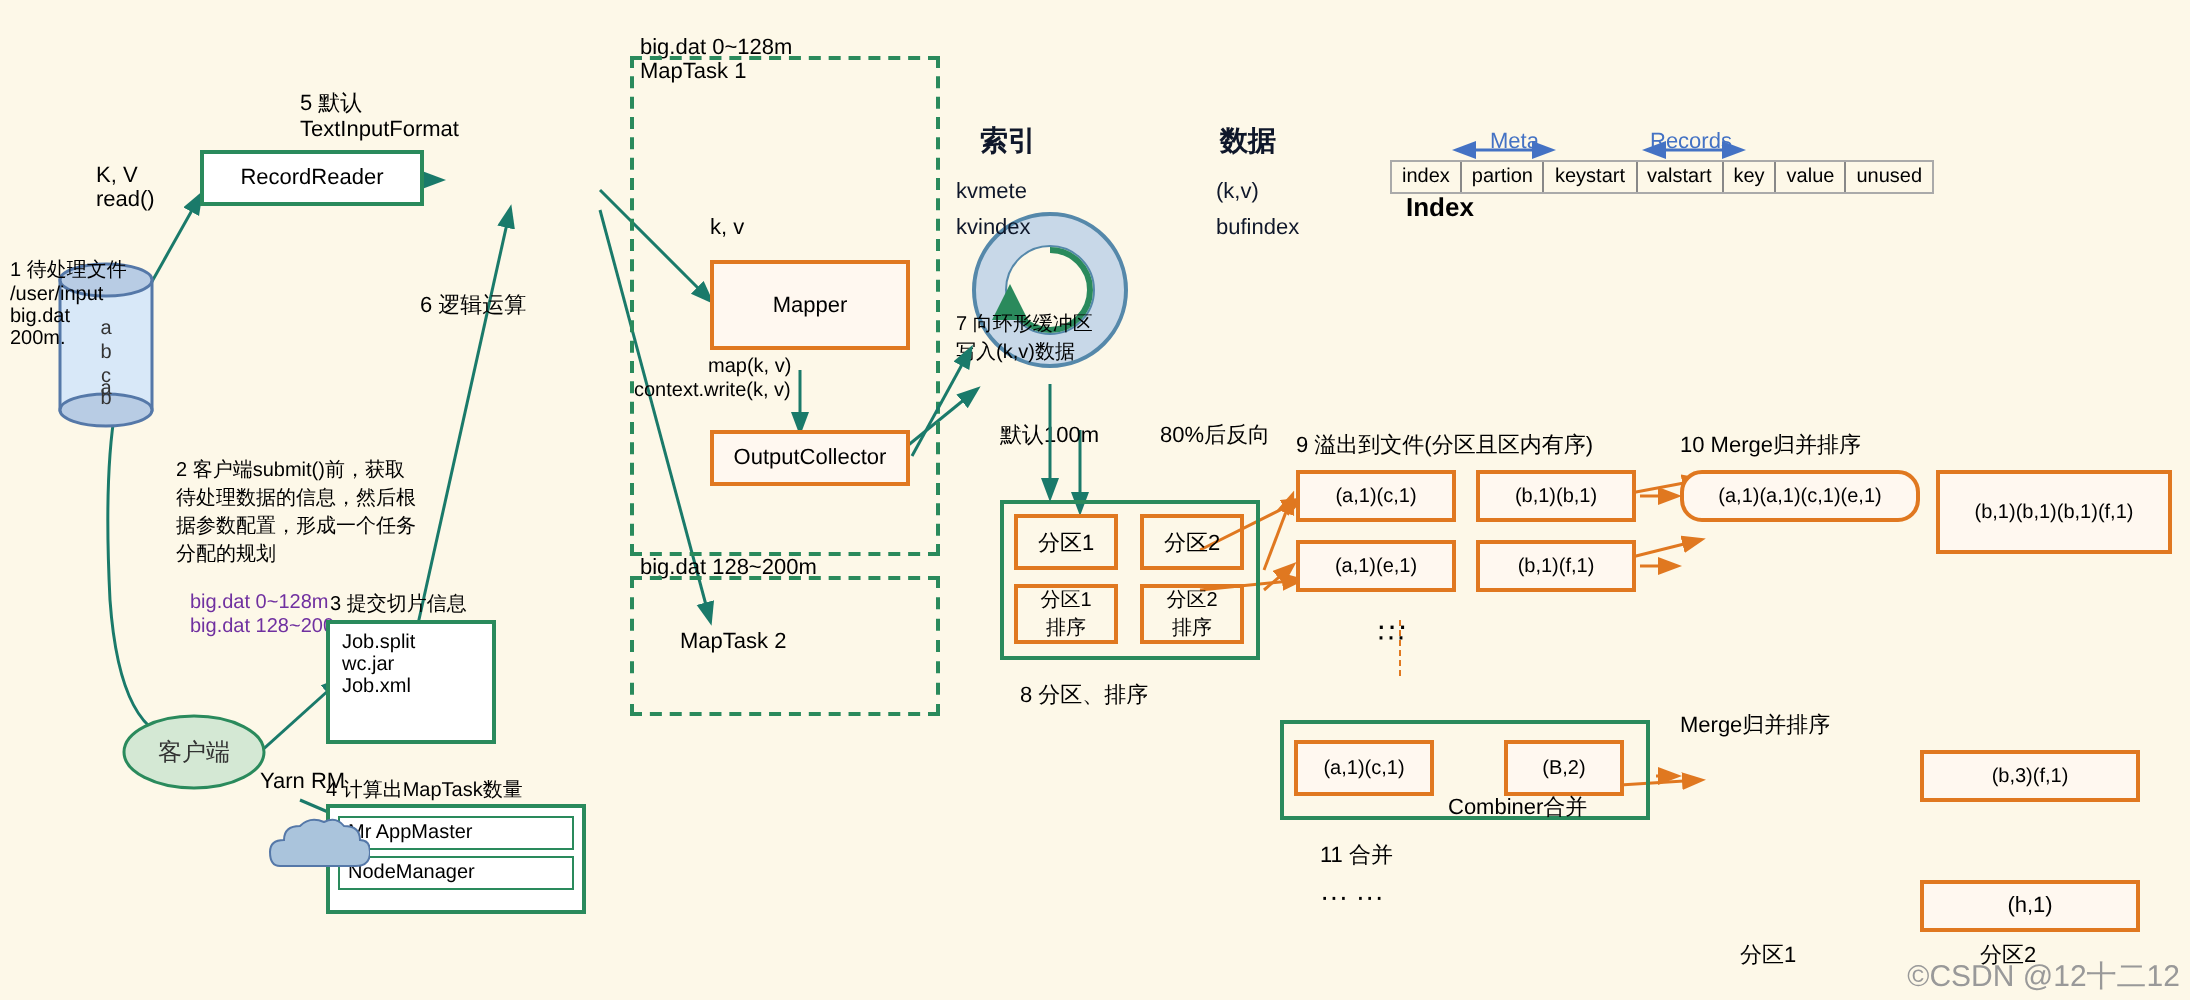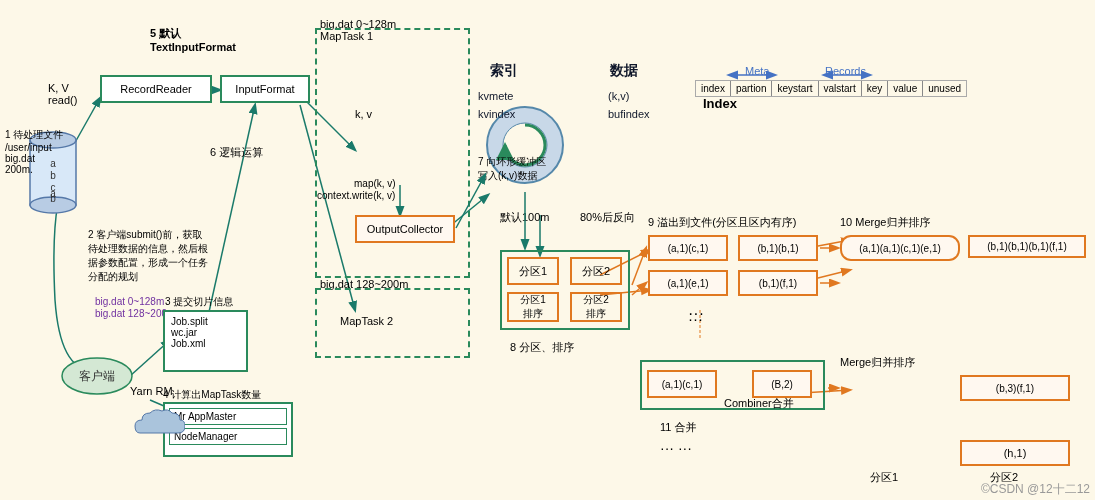--- a/index.html
+++ b/index.html
@@ -48,21 +48,21 @@
       border-right: 1px solid #888;
       padding: 2px 5px;
       font-size: 10px;
       white-space: nowrap;
     }
     .table-cell:last-child { border-right: none; }
     .footer {
       position: absolute;
       bottom: 2px;
       right: 5px;
-      font-size: 12px;
+      font-size: 15px;
       color: #999;
       text-align: center;
     }
     .donut-container {
       position: absolute;
     }
   </style>
 </head>
 <body>
 
@@ -119,37 +119,39 @@
         <path d="M0,0 L0,6 L8,3 z" fill="#4472c4"></path>
       </marker>
     </defs>
   </svg>
 
   <div class="label" style="left:320px;top:18px;">big.dat 0~128m</div>
 
   <div style="position:absolute;left:315px;top:28px;width:155px;height:250px;border:2px dashed #2a8a5c;background:transparent;"></div>
   <div class="label" style="left:320px;top:30px;">MapTask 1</div>
 
-  <div class="box box-green" style="left:220px;top:75px;width:90px;height:28px;">
-    <span>InputFormat</span>
-  </div>
 
   <div class="box box-green" style="left:100px;top:75px;width:112px;height:28px;">
     <span>RecordReader</span>
   </div>
 
   <div class="label" style="left:48px;top:82px;">K, V<br>read()</div>
 
-  <div class="label" style="left:150px;top:26px;white-space:pre;font-weight:bold;">5 默认
+  <div class="label" style="left:150px;top:44px;white-space:pre;">5 默认
 TextInputFormat</div>
 
   <div class="label" style="left:210px;top:145px;">6 逻辑运算</div>
 
   <div class="label" style="left:355px;top:108px;">k, v</div>
 
+  <div class="box box-orange" style="left:355px;top:130px;width:100px;height:45px;">
+    <div>
+      <div>Mapper</div>
+    </div>
+  </div>
 
   <div class="label" style="left:326px;top:178px;font-size:10px;padding-left:28px;">map(k, v)</div>
   <div class="label" style="left:317px;top:190px;font-size:10px;">context.write(k, v)</div>
 
   <div class="box box-orange" style="left:355px;top:215px;width:100px;height:28px;">
     <span>OutputCollector</span>
   </div>
 
   <div class="label" style="left:320px;top:278px;">big.dat 128~200m</div>
 
@@ -225,21 +227,21 @@
     <span style="font-size:10px;">(b,1)(f,1)</span>
   </div>
 
   <div class="label" style="left:688px;top:305px;font-size:16px;">···</div>
 
   <div class="label" style="left:840px;top:215px;">10 Merge归并排序</div>
 
   <div class="box box-orange" style="left:840px;top:235px;width:120px;height:26px;border-radius:11px;">
     <span style="font-size:10px;">(a,1)(a,1)(c,1)(e,1)</span>
   </div>
-  <div class="box box-orange" style="left:968px;top:235px;width:118px;height:23px;">
+  <div class="box box-orange" style="left:968px;top:235px;width:118px;height:42px;">
     <span style="font-size:10px;">(b,1)(b,1)(b,1)(f,1)</span>
   </div>
 
   <div style="position:absolute;left:640px;top:360px;width:185px;height:50px;border:2px solid #2a8a5c;">
 
     <div class="box box-orange" style="left:5px;top:8px;width:70px;height:28px;position:absolute;">
       <span style="font-size:10px;">(a,1)(c,1)</span>
     </div>
     <div class="box box-orange" style="left:110px;top:8px;width:60px;height:28px;position:absolute;">
       <span style="font-size:10px;">(B,2)</span>

